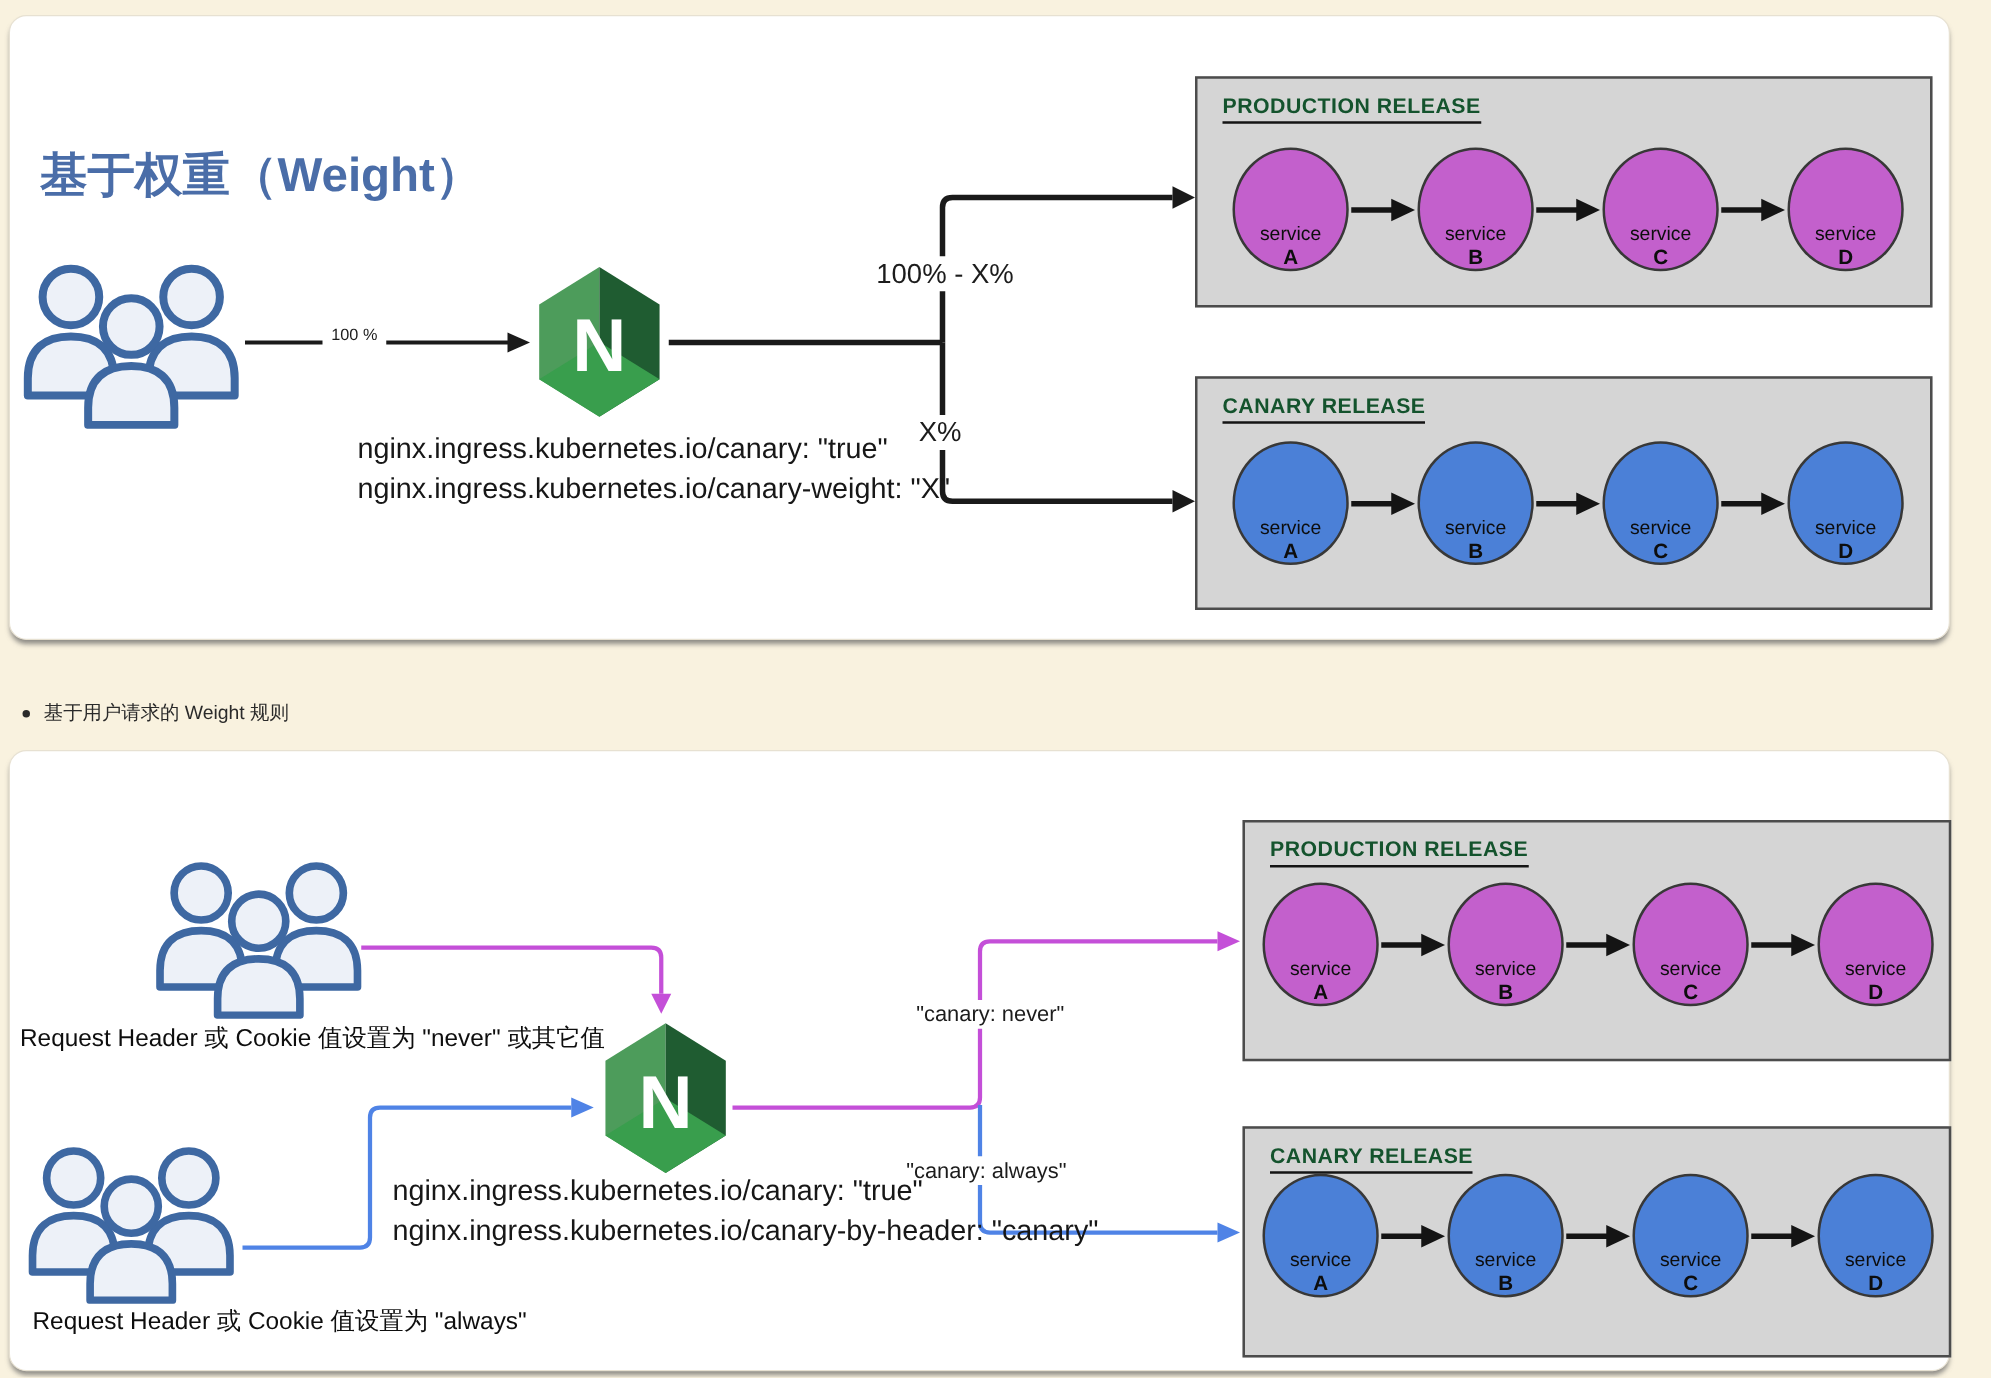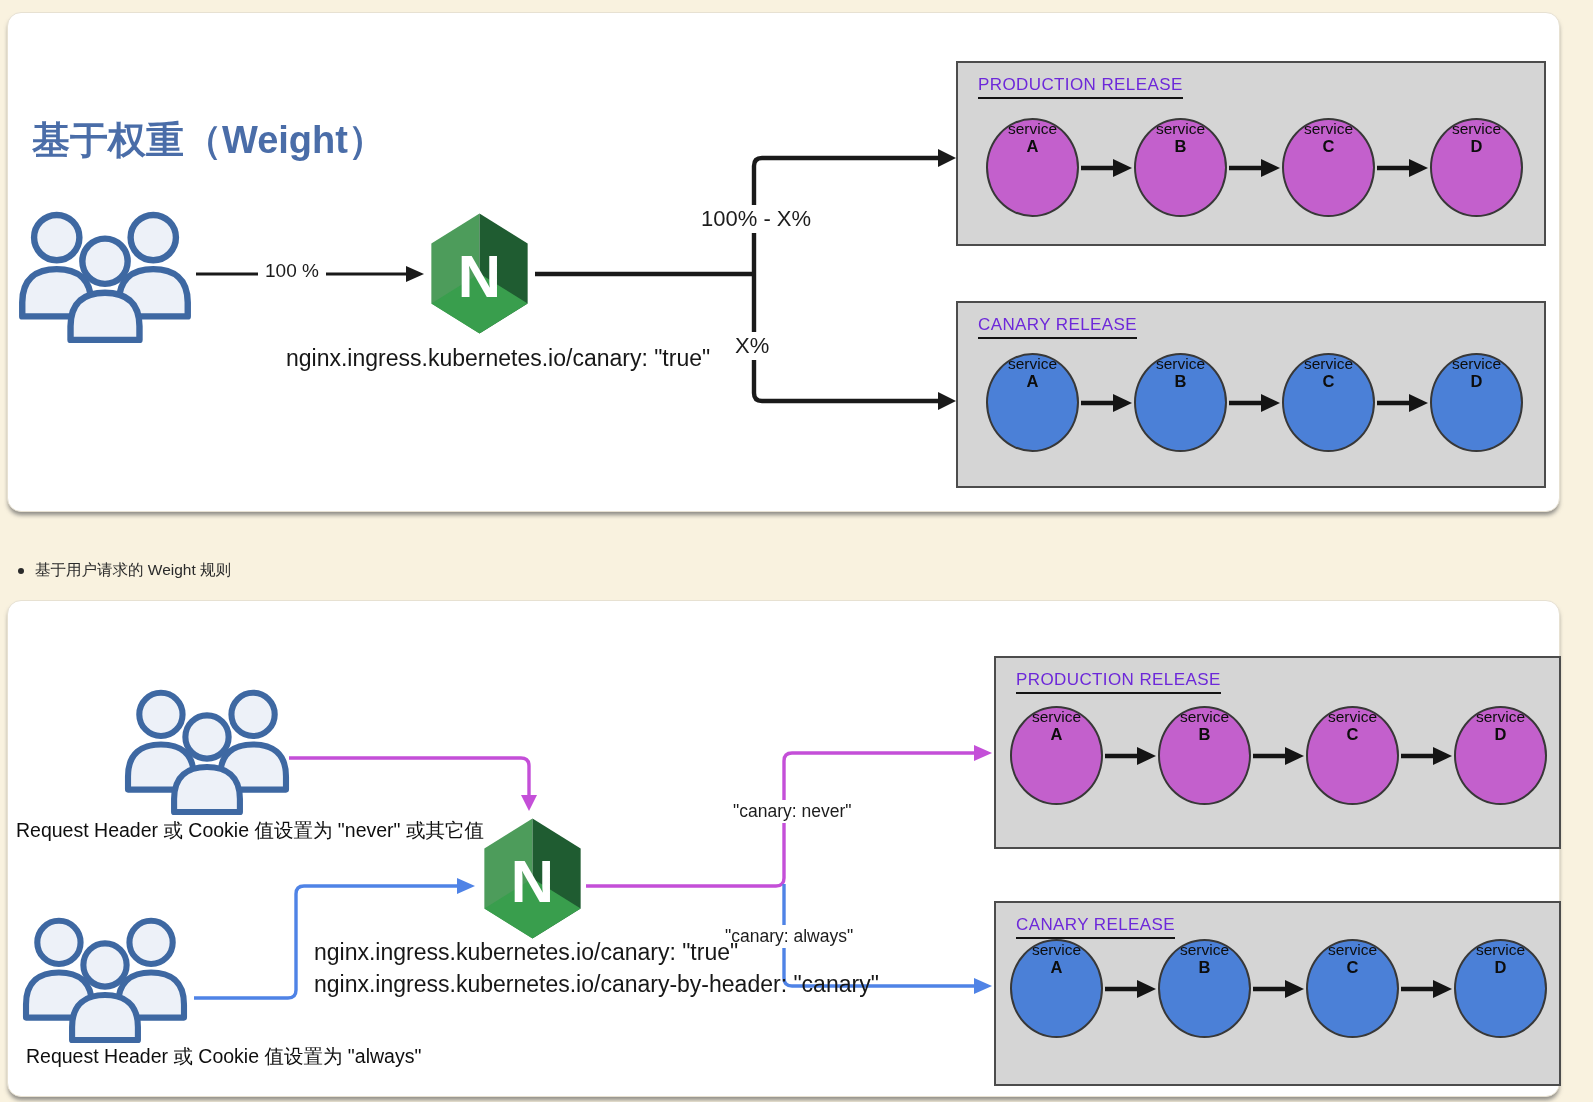--- a/index.html
+++ b/index.html
@@ -23,25 +23,25 @@
   .flow{fill:none;stroke:var(--flow-black);stroke-width:4.4}
   .flow.thin{stroke-width:3.2}
   .flow.m{stroke:var(--magenta);stroke-width:3.4}
   .flow.b{stroke:var(--blue);stroke-width:3.4}
   .head{fill:var(--flow-black)} .head.m{fill:var(--magenta)} .head.b{fill:var(--blue)}
   .abs{position:absolute}
   .flow-label{position:absolute;font-size:22px;color:#1c1c1c;background:var(--panel-bg);padding:1px 7px;white-space:nowrap}
   .annotation{position:absolute;font-size:23px;line-height:1.38;color:#171717;white-space:nowrap}
   .group-label{position:absolute;font-size:19.5px;font-weight:normal;color:#0e0e0e;white-space:nowrap}
   .release-box{position:absolute;background:var(--release-box-bg);border:2px solid var(--release-box-border)}
-  .release-title{position:absolute;left:20px;top:12px;font-size:17px;font-weight:normal;letter-spacing:.4px;
-                 color:#6d28d9;border-bottom:2.2px solid #141414;padding-bottom:2px;white-space:nowrap}
+  .release-title{position:absolute;left:20px;top:12px;font-size:17px;font-weight:bold;letter-spacing:.4px;
+                 color:#14532d;border-bottom:2.2px solid #141414;padding-bottom:2px;white-space:nowrap}
   .services-row{position:absolute;display:flex;align-items:center}
   .service-circle{width:93px;height:99px;border-radius:50%;border:2.5px solid #383838;flex:none;
-                  display:flex;flex-direction:column;align-items:center;justify-content:flex-start;line-height:1.12;color:#0d0d0d}
+                  display:flex;flex-direction:column;align-items:center;justify-content:flex-end;line-height:1.12;color:#0d0d0d}
   .service-circle.production{background:var(--service-production)}
   .service-circle.canary-svc{background:var(--service-canary)}
   .svc-label{font-size:15.5px}
   .svc-letter{font-size:16.5px;font-weight:bold}
   .svc-arrow{width:55px;height:24px;flex:none}
   .svc-arrow line{stroke:#141414;stroke-width:4.5}
   .svc-arrow polygon{fill:#141414}
   .users-svg .person{fill:#edf1f8;stroke:var(--users-stroke);stroke-width:6.5;stroke-linejoin:round}
   .hex-left{fill:var(--nginx-green-light)} .hex-right{fill:var(--nginx-green-dark)} .hex-bottom{fill:var(--nginx-green-mid)}
   .nginx-n{font-family:"Liberation Sans",sans-serif;font-size:56px;font-weight:bold;fill:#ffffff;text-anchor:middle}
@@ -79,32 +79,33 @@
   </svg>
 
   <h1 class="panel-title">基于权重（Weight）</h1>
 
   <svg class="users-svg abs" style="left:8px;top:198px" width="178" height="132" viewBox="0 0 178 134">
     <use class="person" href="#person" x="0" y="0" width="80" height="110"></use>
     <use class="person" href="#person" x="98" y="0" width="80" height="110"></use>
     <use class="person" href="#person" x="49" y="24" width="80" height="110"></use>
   </svg>
 
-  <div class="flow-label" style="left:250px;top:246px;font-size:19px">100 %</div>
+  <div class="flow-label" style="left:250px;top:246px;font-size:13px">100 %</div>
 
   <svg class="abs" style="left:418px;top:195px" width="107" height="131" viewBox="0 0 100 116">
     <use href="#nginx-hex"></use>
     <text class="nginx-n" x="50" y="80">N</text>
   </svg>
 
   <div class="flow-label" style="left:686px;top:192px">100% - X%</div>
   <div class="flow-label" style="left:720px;top:319px">X%</div>
 
   <div class="annotation" style="left:278px;top:330px">
     <div>nginx.ingress.kubernetes.io/canary: "true"</div>
+    <div>nginx.ingress.kubernetes.io/canary-weight: "X"</div>
   </div>
 
   <div class="release-box" style="left:948px;top:48px;width:590px;height:185px">
     <div class="release-title">PRODUCTION RELEASE</div>
     <div class="services-row" style="left:28px;top:55px">
       <div class="service-circle production">
         <div class="svc-label">service</div>
         <div class="svc-letter">A</div>
       </div>
       <svg class="svc-arrow" viewBox="0 0 55 24">

